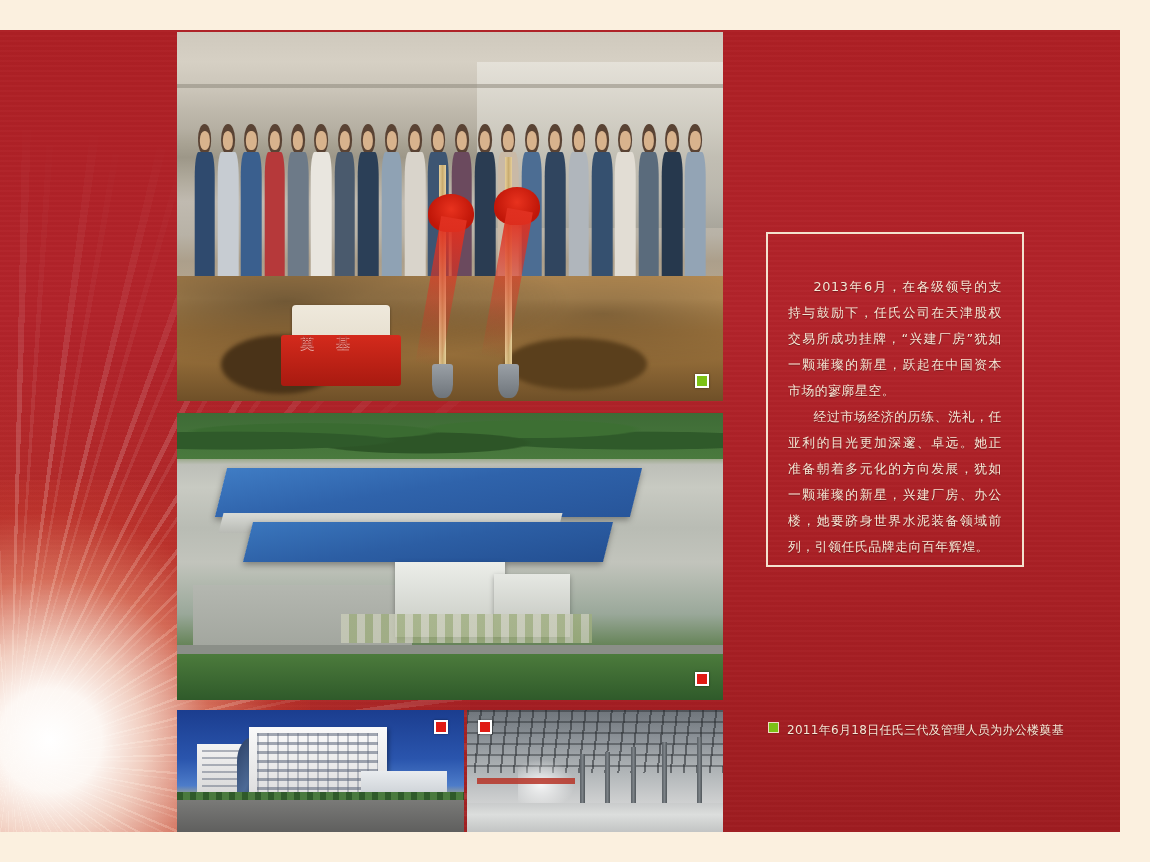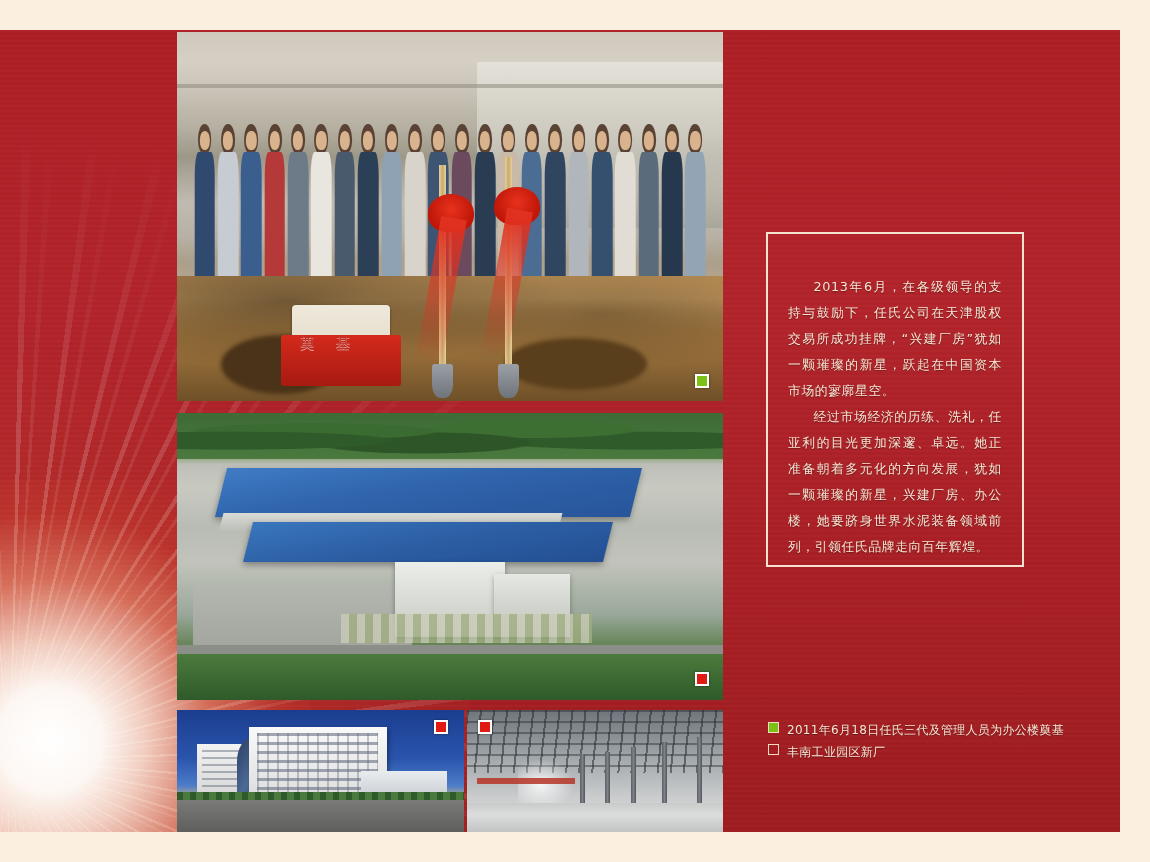--- a/index.html
+++ b/index.html
@@ -582,23 +582,19 @@
   <div id="text-panel">
     <p>2013年6月，在各级领导的支持与鼓励下，任氏公司在天津股权交易所成功挂牌，“兴建厂房”犹如一颗璀璨的新星，跃起在中国资本市场的寥廓星空。</p>
     <p>经过市场经济的历练、洗礼，任亚利的目光更加深邃、卓远。她正准备朝着多元化的方向发展，犹如一颗璀璨的新星，兴建厂房、办公楼，她要跻身世界水泥装备领域前列，引领任氏品牌走向百年辉煌。</p>
   </div>
 
   <div id="captions">
     <div class="cap-row">
       <span class="cap-swatch green"></span>
       <span class="cap-text">2011年6月18日任氏三代及管理人员为办公楼奠基</span>
     </div>
-    <div class="cap-row">
-      <span class="cap-swatch hollow"></span>
-      <span class="cap-text">丰南工业园区新厂</span>
-    </div>
   </div>
 
   <div class="frame-top"></div>
   <div class="frame-bottom"></div>
   <div class="frame-right"></div>
 
 </div>
 
 </body></html>

